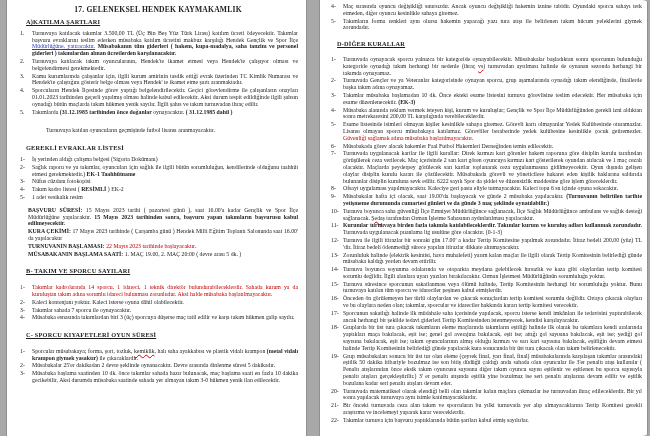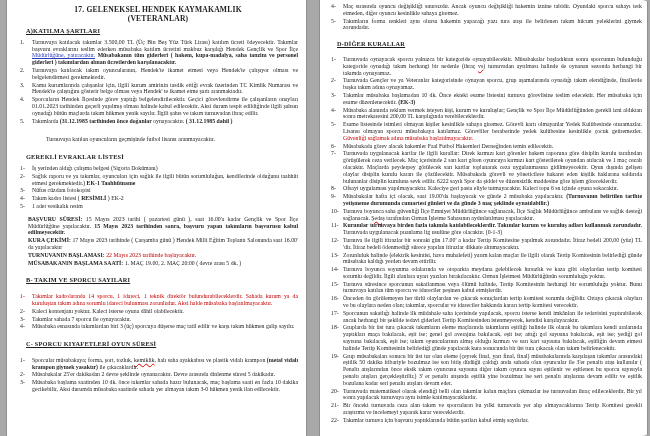--- a/index.html
+++ b/index.html
@@ -35,21 +35,20 @@
   .u{color:#2a3db8;text-decoration:underline;}
   .sq{text-decoration:underline;text-decoration-style:wavy;text-decoration-color:#e00000;text-decoration-thickness:1px;}
 </style>
 </head>
 <body>
 
 <div class="canvas">
   <div class="page left" id="page-left">
       <div class="title-wrap">
         <div class="title-line">17. GELENEKSEL HENDEK KAYMAKAMLIK</div>
-        <div class="title-line">(VETERANLAR)</div>
       </div>
       <div class="heading hu">A)KATILMA ŞARTLARI</div>
       <div class="list">
         <div class="li">
           <span class="num">1.</span>
           <div class="txt"><span>Turnuvaya katılacak takımlar 3.500,00 TL (Üç Bin Beş Yüz Türk Lirası) katılım ücreti ödeyecektir. Takımlar başvuru evraklarını teslim ederken müsabaka katılım ücretini makbuz karşılığı Hendek Gençlik ve Spor İlçe </span><span class="u">Müdürlüğüne, yatıracaktır.</span><span> </span><span class="b">Müsabakanın tüm giderleri ( hakem, kupa-madalya, saha tanzim ve personel giderleri ) takımlardan alınan ücretlerden karşılanacaktır.</span></div>
         </div>
         <div class="li">
           <span class="num">2.</span>
           <div class="txt"><span>Turnuvaya katılacak takım oyuncularının, Hendek'te ikamet etmesi veya Hendek'te çalışıyor olması ve belgelendirmesi gerekmektedir.</span></div>

